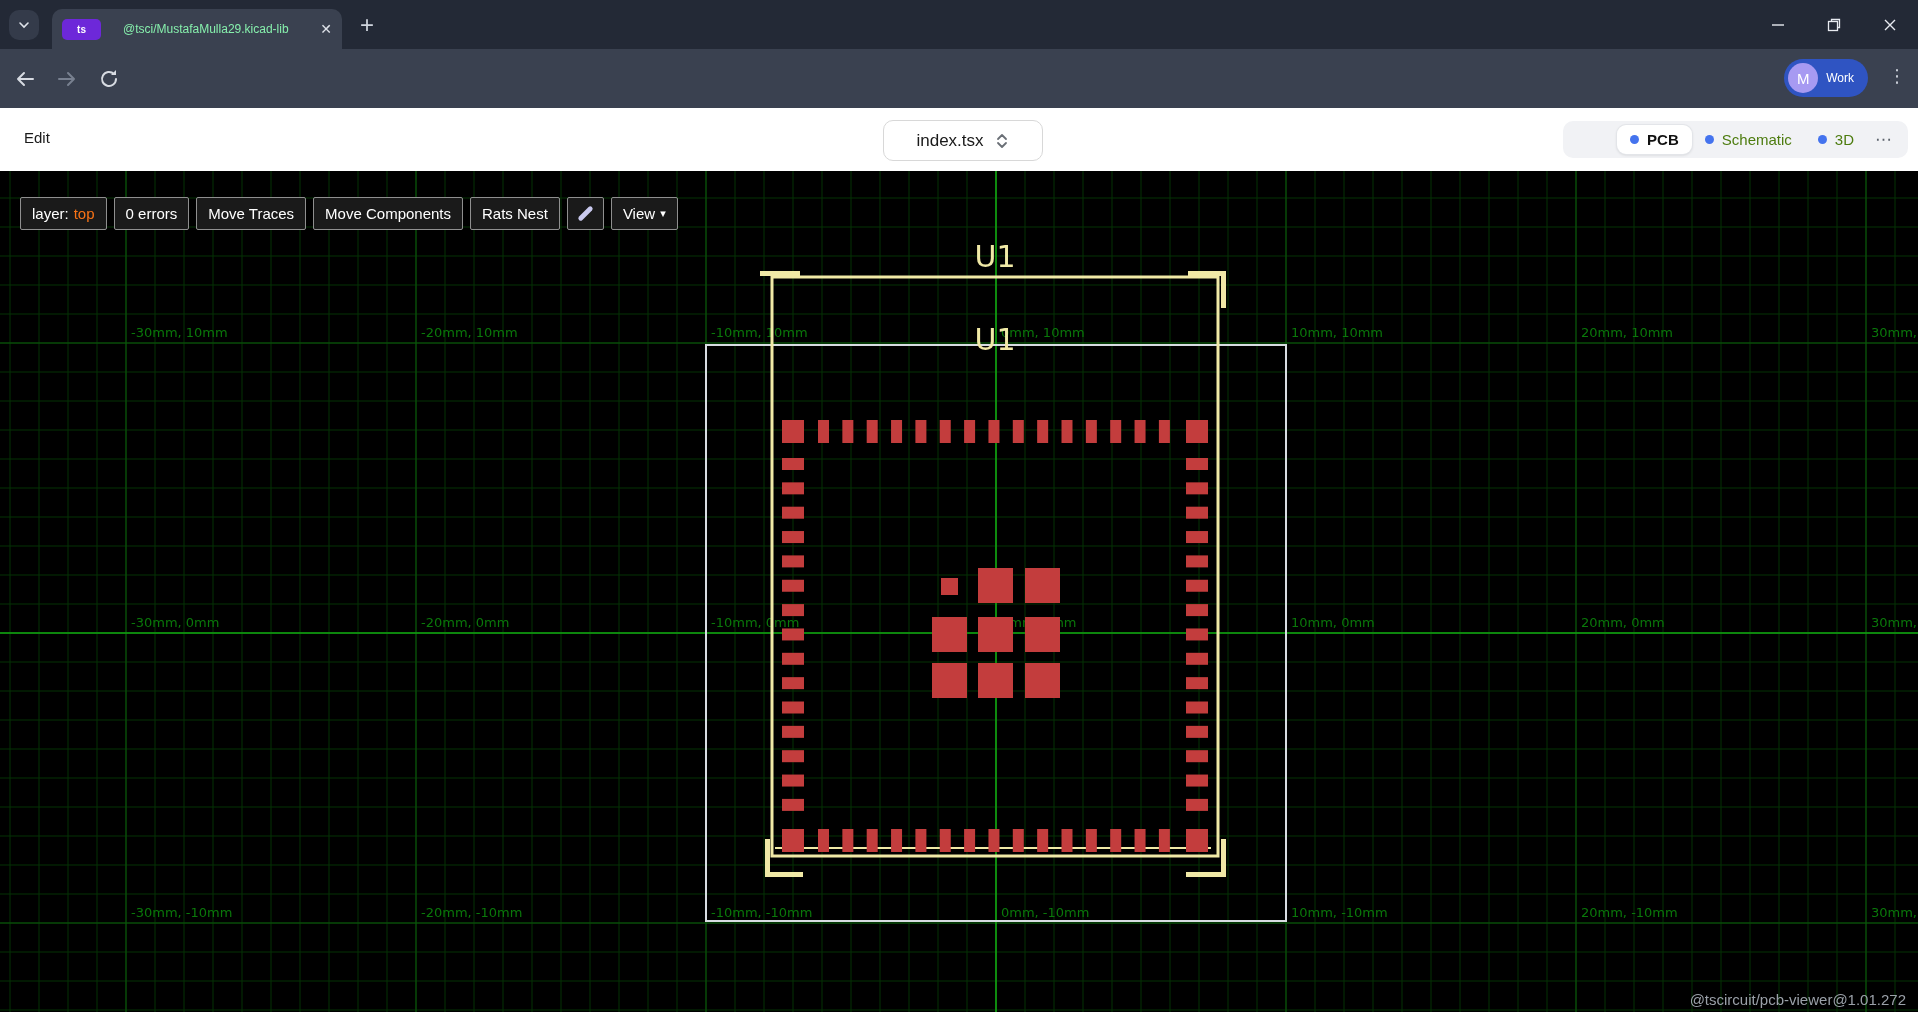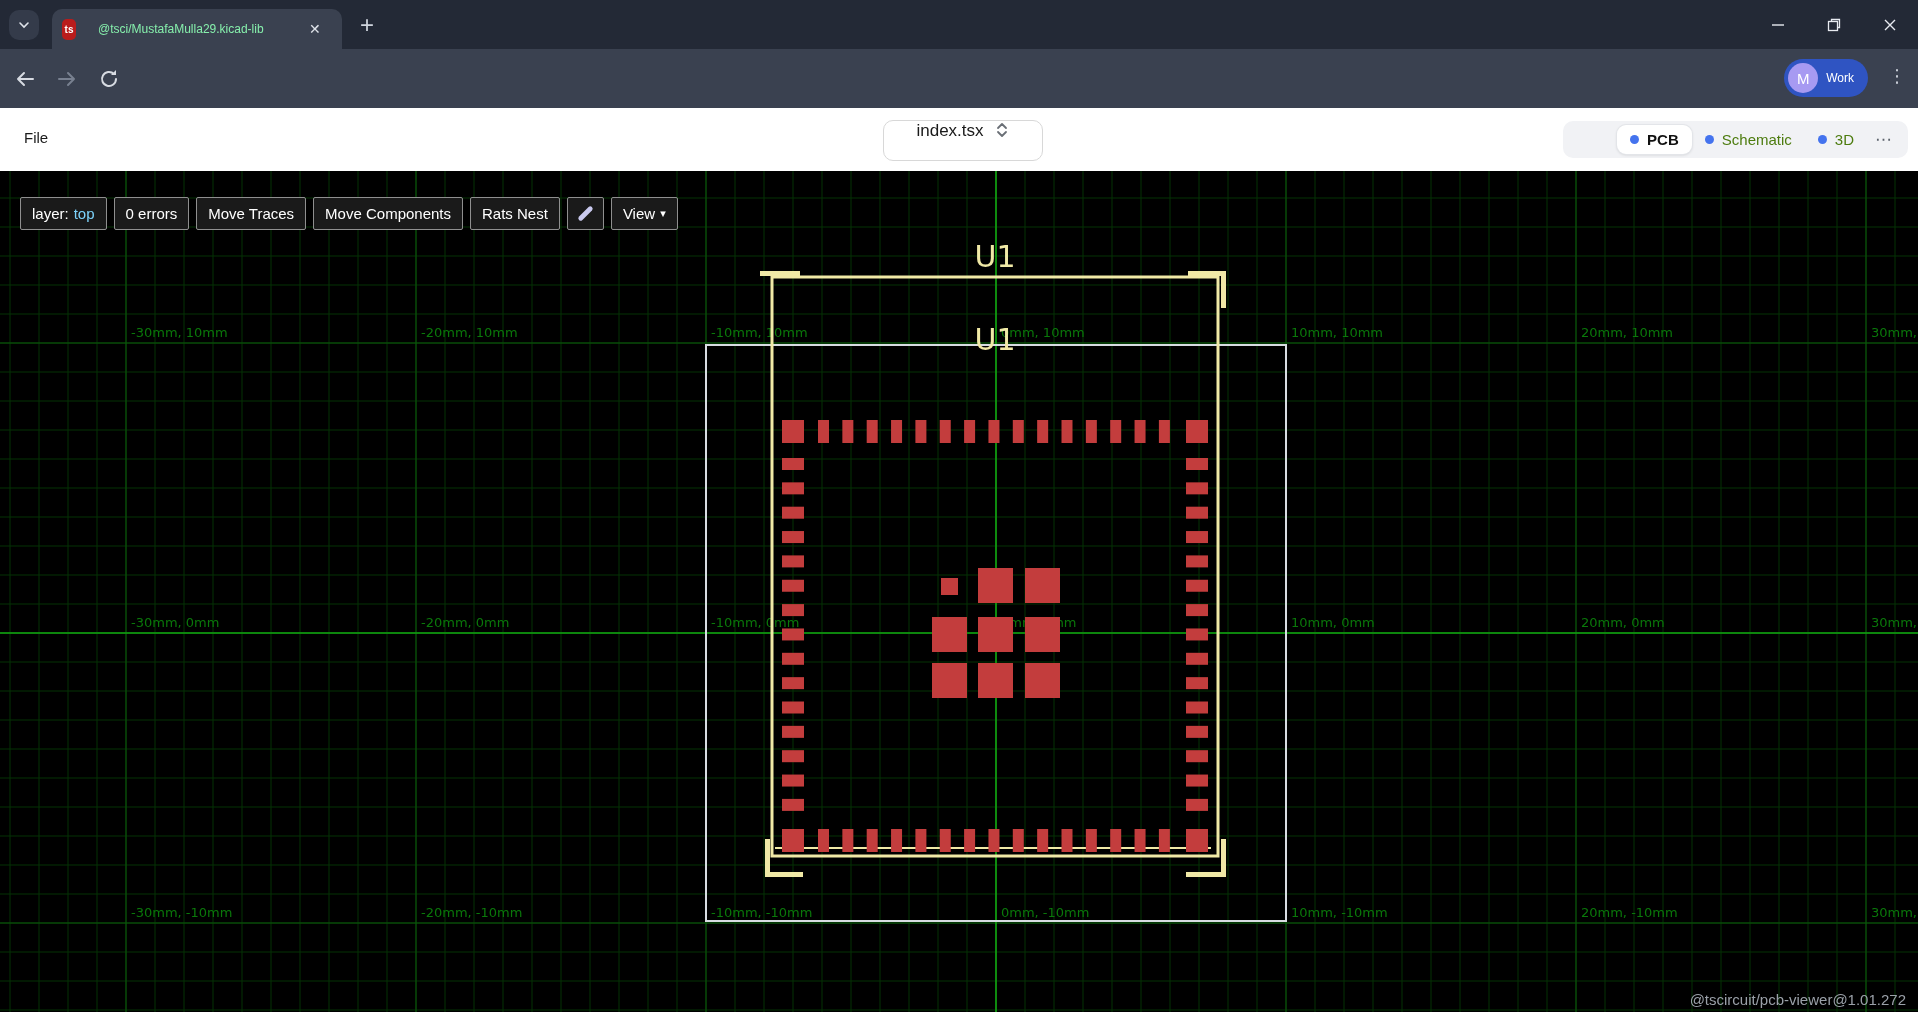--- a/index.html
+++ b/index.html
@@ -6,21 +6,21 @@
   html,body { width:1918px; height:1012px; overflow:hidden; background:#000;
     font-family:"Liberation Sans", sans-serif; }
   .screen { position:relative; width:1918px; height:1012px; }
 
   
   .tabstrip { position:relative; height:49px; background:#232936; }
   .tab-search { position:absolute; left:9px; top:10px; width:30px; height:30px;
     border-radius:10px; background:#343b4a; display:flex; align-items:center; justify-content:center; }
   .tab { position:absolute; left:52px; top:9px; width:290px; height:40px;
     background:#3a4150; border-radius:10px 10px 0 0; display:flex; align-items:center; padding:0 10px; }
-  .favicon { width:14px; height:21px; border-radius:5px; background:#b91c1c; color:#fff;
+  .favicon { width:39px; height:21px; border-radius:5px; background:#6d28d9; color:#fff;
     font-size:10px; font-weight:bold; display:flex; align-items:center; justify-content:center; flex:0 0 auto; }
   .tab-title { color:#86efac; font-size:12px; margin-left:22px; white-space:nowrap;
     overflow:hidden; text-overflow:ellipsis; width:205px; }
   .tab-close { color:#dfe3ea; font-size:14px; margin-left:6px; cursor:default; }
   .new-tab { position:absolute; left:352px; top:10px; width:30px; height:30px; color:#cfd4dd;
     font-size:24px; font-weight:300; display:flex; align-items:center; justify-content:center; }
   .win-controls { position:absolute; right:0; top:0; height:49px; display:flex; }
   .win-btn { width:56px; height:49px; display:flex; align-items:center; justify-content:center; }
 
   .urlbar { position:relative; height:59px; background:#3a4150; display:flex; align-items:center; }
@@ -35,38 +35,38 @@
   .avatar { width:30px; height:30px; border-radius:50%; background:#a79af2; color:#fff;
     font-size:15px; display:flex; align-items:center; justify-content:center; }
   .profile-name { color:#fff; font-size:12px; margin-left:8px; }
   .chrome-menu { position:absolute; right:12px; top:16px; color:#cfd4dd; font-size:18px; letter-spacing:0; }
 
   
   .app-header { position:relative; height:63px; background:#ffffff; }
   .file-menu { position:absolute; left:24px; top:21px; font-size:15px; color:#1a1a1a; }
   .file-select { position:absolute; left:883px; top:12px; width:160px; height:41px;
     border:1px solid #d8d8d8; border-radius:10px; background:#fff;
-    display:flex; align-items:flex-start; justify-content:center; gap:10px; }
+    display:flex; align-items:center; justify-content:center; gap:10px; }
   .file-select-value { font-size:17px; color:#1a1a1a; }
   .view-switch { position:absolute; right:10px; top:13px; height:37px; background:#f1f2f5;
     border-radius:10px; display:flex; align-items:center; padding:0 6px; }
   .segment { display:flex; align-items:center; height:29px; padding:0 13px; border-radius:9px;
     font-size:15px; color:#4d7c0f; }
   .segment.active { background:#fff; color:#111; font-weight:bold;
     box-shadow:0 0 0 1px #e3e5e9, 0 1px 3px rgba(0,0,0,.15);margin-left:48px; }
   .seg-dot { width:9px; height:9px; border-radius:50%; background:#4473ee; margin-right:8px; }
   .more-btn { color:#5c626b; font-size:17px; padding:0 10px 0 8px; }
 
   
   .canvas { position:relative; height:841px; background:#000; overflow:hidden; }
   .canvas svg.board { position:absolute; left:0; top:0; }
   .pcb-toolbar { position:absolute; left:20px; top:26px; display:flex; gap:7px; z-index:5; }
   .tbtn { height:33px; background:#1a1a1a; border:1px solid #8f8f8f; border-radius:2px;
     color:#fff; font-size:15px; display:flex; align-items:center; padding:0 11px; gap:5px; white-space:nowrap; }
-  .tbtn .red { color:#7dd3fc; }
+  .tbtn .red { color:#f97316; }
   .tbtn.icon-only { padding:0 8px; }
   .version { position:absolute; right:12px; bottom:4px; color:#9aa0a8; font-size:15px; z-index:5; }
 </style>
 </head>
 <body>
 
 <div class="screen">
 
   <div class="tabstrip">
     <div class="tab-search">
@@ -118,21 +118,21 @@
       </svg>
     </div>
     <div class="profile">
       <div class="avatar">M</div>
       <div class="profile-name">Work</div>
     </div>
     <div class="chrome-menu">⋮</div>
   </div>
 
   <div class="app-header">
-    <div class="file-menu">File</div>
+    <div class="file-menu">Edit</div>
     <div class="file-select">
       <span class="file-select-value">index.tsx</span>
       <svg width="16" height="18" viewBox="0 0 16 18">
         <path d="M4 7l4-4 4 4M4 11l4 4 4-4" fill="none" stroke="#6a6f76" stroke-width="1.8" stroke-linecap="round" stroke-linejoin="round"></path>
       </svg>
     </div>
     <div class="view-switch">
         <div class="segment active">
           <span class="seg-dot"></span>
           <span>PCB</span>

